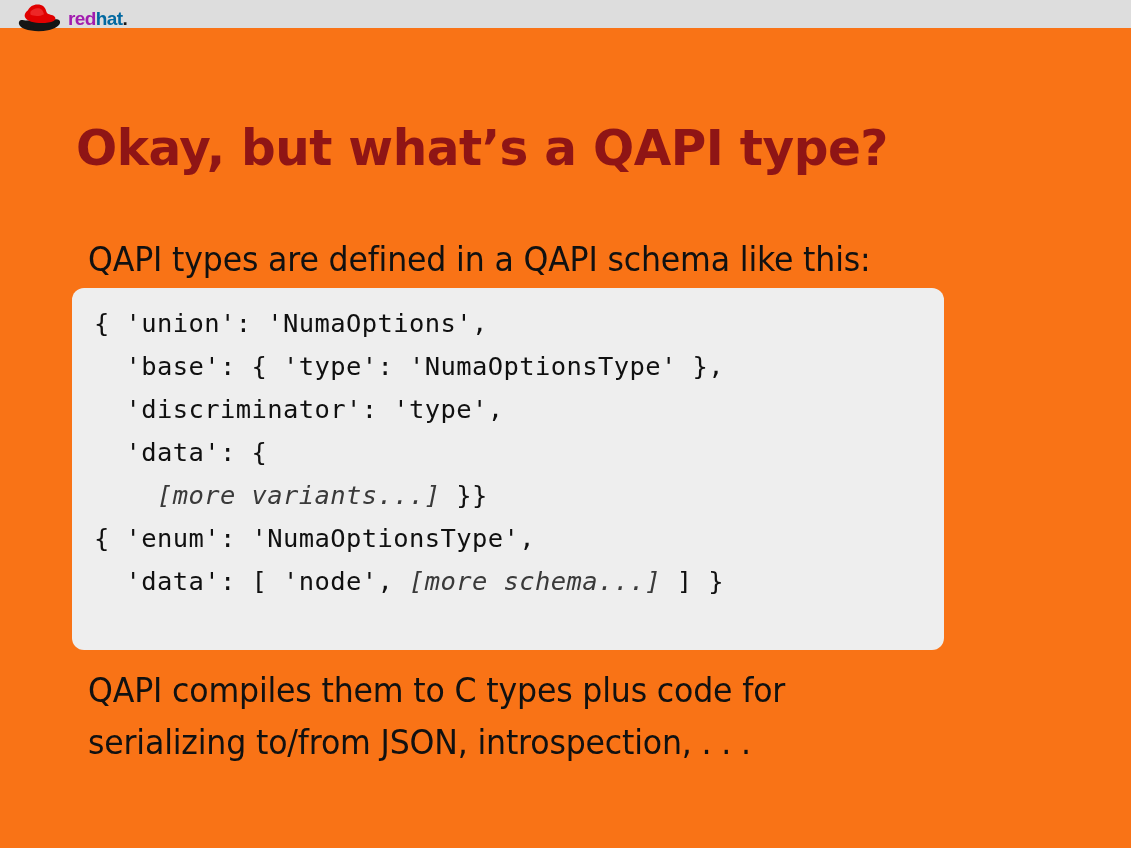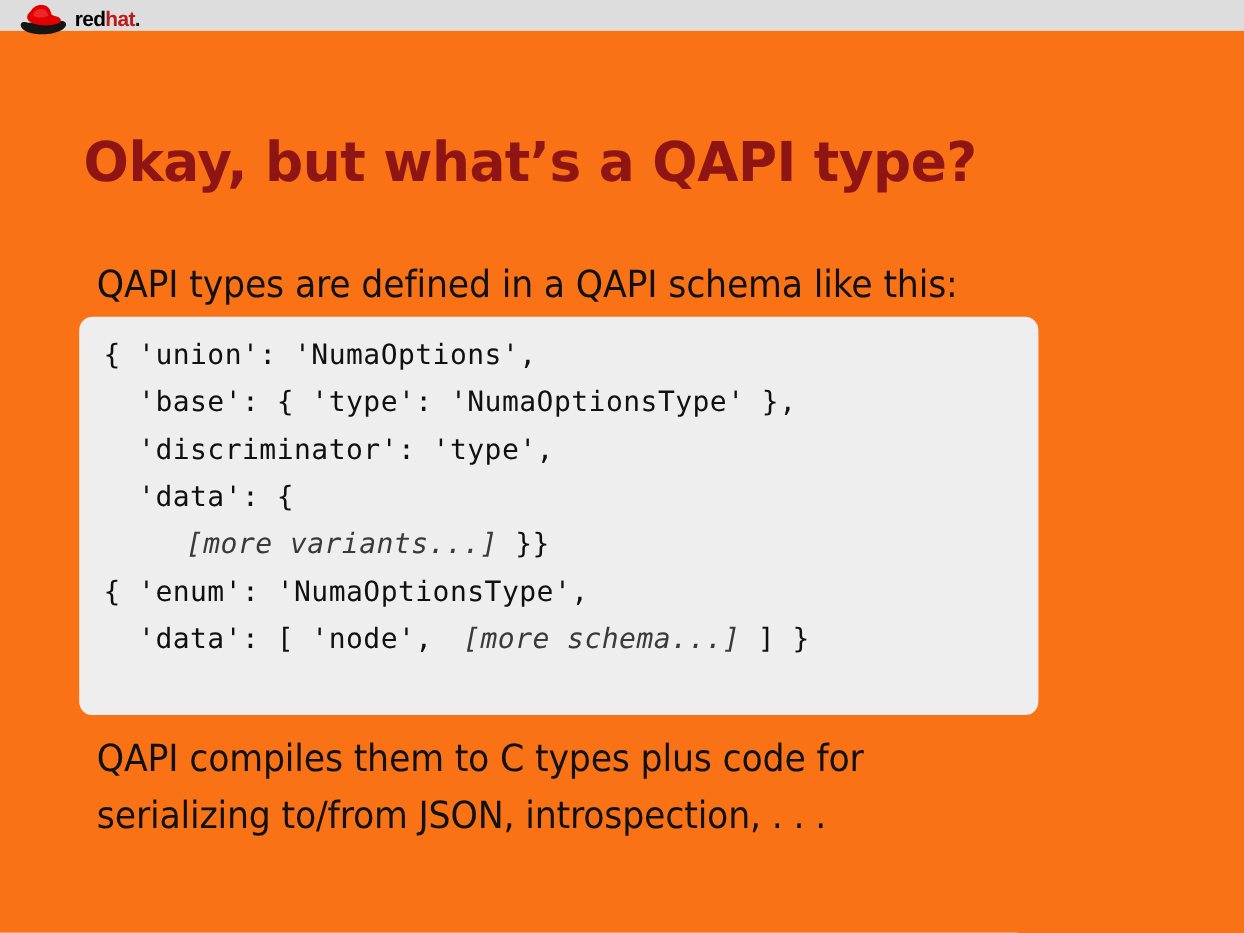--- a/index.html
+++ b/index.html
@@ -41,22 +41,22 @@
   }
   .brand-text {
     font-family: "Liberation Sans", "DejaVu Sans", sans-serif;
     font-size: 19px;
     font-weight: 700;
     letter-spacing: -0.6px;
     line-height: 1;
     position: relative;
     top: 1px;
   }
-  .brand-text .red-part { color: #000000; }
-  .brand-text .hat-part { color: #b91c1c; }
+  .brand-text .red-part { color: #a21caf; }
+  .brand-text .hat-part { color: #0369a1; }
   .brand-text .dot-part { color: #1a1a1a; }
 
   
   .slide {
     position: absolute;
     top: 28px;
     left: 0;
     width: 1131px;
     height: 820px;
     background: #f97316;
@@ -109,21 +109,20 @@
     font-family: "DejaVu Sans Mono", "Liberation Mono", monospace;
     font-size: 25.5px;
     line-height: 43px;
     color: #101010;
     white-space: pre;
     letter-spacing: 0.4px;
   }
   .code-line .dim {
     font-style: italic;
     color: #3a3a3a;
-    margin-left: 12px;
   }
 
   
   .closing-text {
     position: absolute;
     left: 88px;
     top: 636px;
     width: 980px;
     color: #111111;
     font-family: "DejaVu Sans", sans-serif;

